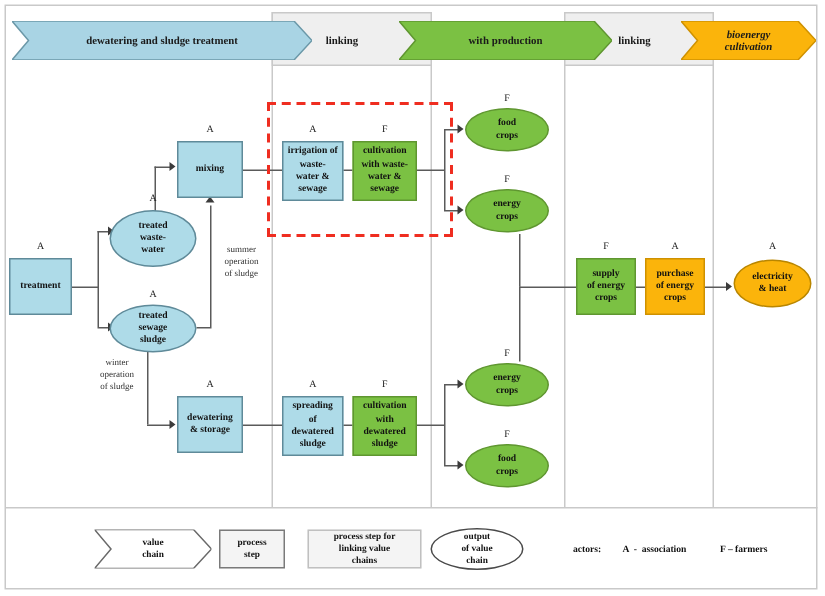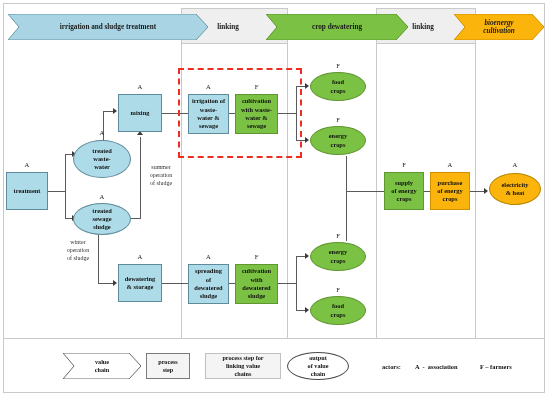--- a/index.html
+++ b/index.html
@@ -68,32 +68,32 @@
 
   <div class="band" style="left:181px;top:8px;width:107px;height:330px;"></div>
   <div class="band" style="left:376px;top:8px;width:100px;height:330px;"></div>
   <div class="band-head" style="left:181px;top:8px;width:107px;height:36px;"></div>
   <div class="band-head" style="left:376px;top:8px;width:100px;height:36px;"></div>
 
   <div class="chev" style="left:8px;top:14px;width:200px;height:26px;">
     <svg class="shape" viewBox="0 0 200 26" preserveAspectRatio="none">
       <polygon points="0,0 188,0 200,13 188,26 0,26 11,13" fill="#a9d4e4" stroke="#6b98a8" stroke-width="1"></polygon>
     </svg>
-    <span>irrigation and sludge treatment</span>
+    <span>dewatering and sludge treatment</span>
   </div>
 
   <div class="chev" style="left:190px;top:14px;width:76px;height:26px;">
     <span>linking</span>
   </div>
 
   <div class="chev" style="left:266px;top:14px;width:142px;height:26px;">
     <svg class="shape" viewBox="0 0 142 26" preserveAspectRatio="none">
       <polygon points="0,0 130,0 142,13 130,26 0,26 11,13" fill="#7bc143" stroke="#5f9630" stroke-width="1"></polygon>
     </svg>
-    <span>crop dewatering</span>
+    <span>with production</span>
   </div>
 
   <div class="chev" style="left:386px;top:14px;width:74px;height:26px;">
     <span>linking</span>
   </div>
 
   <div class="chev" style="left:454px;top:14px;width:90px;height:26px;">
     <svg class="shape" viewBox="0 0 90 26" preserveAspectRatio="none">
       <polygon points="0,0 78,0 90,13 78,26 0,26 11,13" fill="#fbb40b" stroke="#cf9100" stroke-width="1"></polygon>
     </svg>

